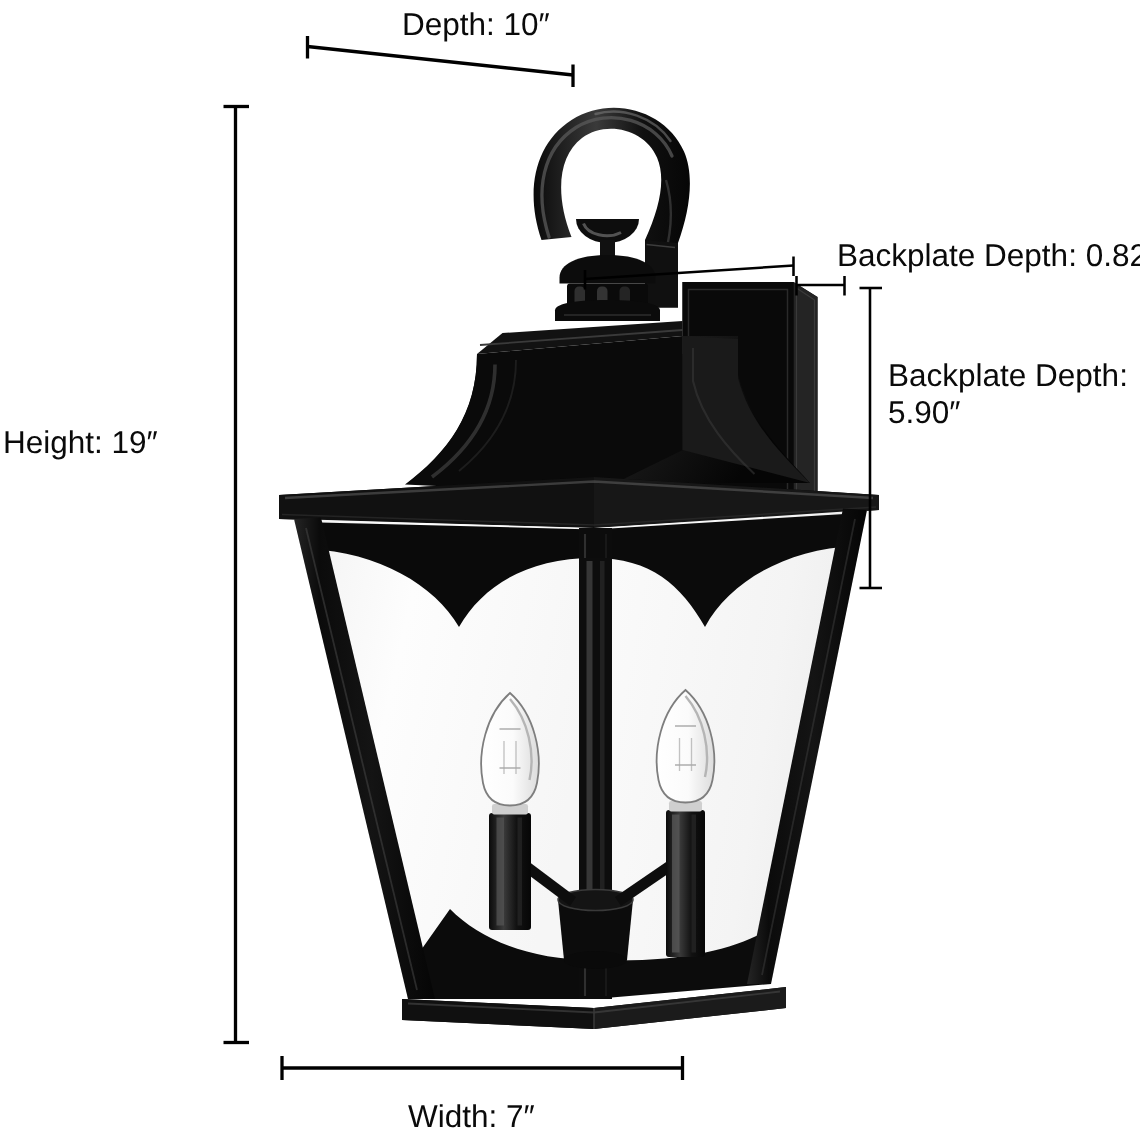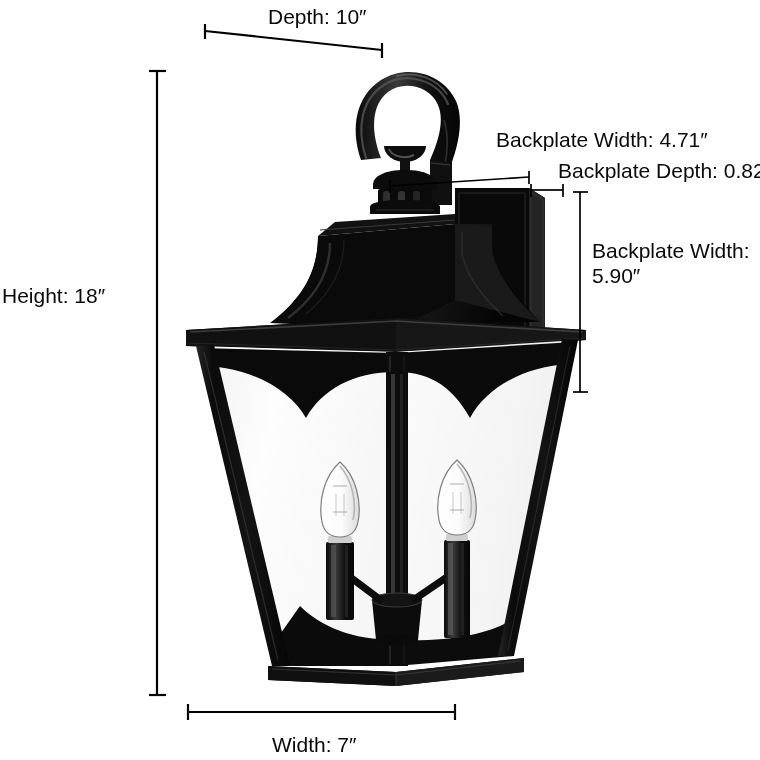--- a/index.html
+++ b/index.html
@@ -275,23 +275,22 @@
       <g>
         <line x1="580" y1="192" x2="580" y2="392"></line>
         <line x1="573" y1="192" x2="588" y2="192"></line>
         <line x1="573" y1="392" x2="588" y2="392"></line>
       </g>
     </g>
   </svg>
 
   <div class="dimlabel" id="label-depth">Depth: 10″</div>
 
-  <div class="dimlabel" id="label-height">Height: 18″</div>
-
-  <div class="dimlabel" id="label-bpw">Backplate Width: 4.71″</div>
+  <div class="dimlabel" id="label-height">Height: 19″</div>
+
 
   <div class="dimlabel" id="label-bpd">Backplate Depth: 0.82″</div>
 
-  <div class="dimlabel" id="label-bph"><span>Backplate Width:</span><br><span>5.90″</span></div>
+  <div class="dimlabel" id="label-bph"><span>Backplate Depth:</span><br><span>5.90″</span></div>
 
   <div class="dimlabel" id="label-width">Width: 7″</div>
 
 </div>
 
 </body></html>

